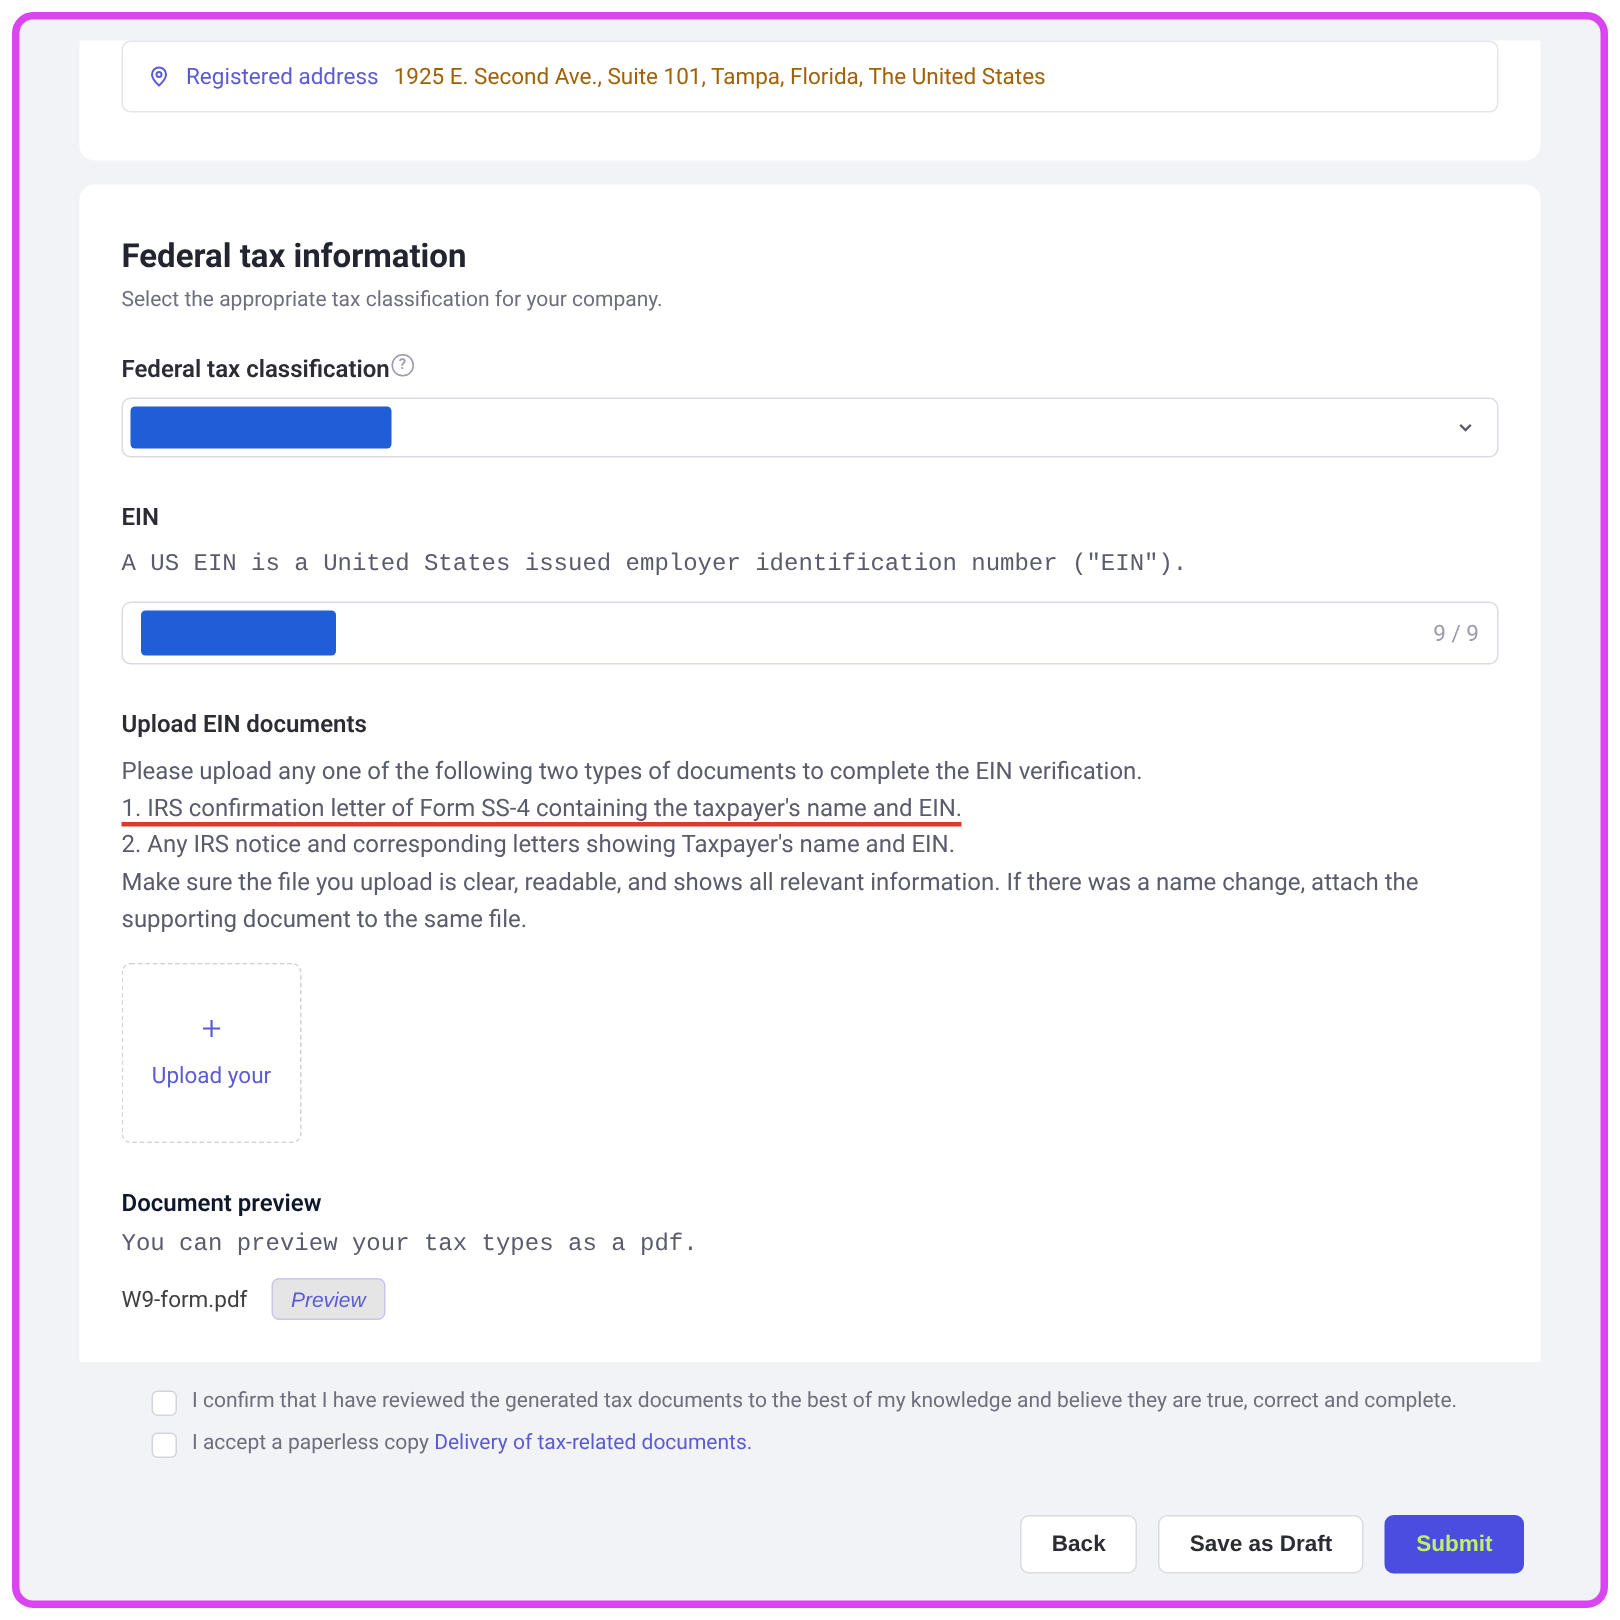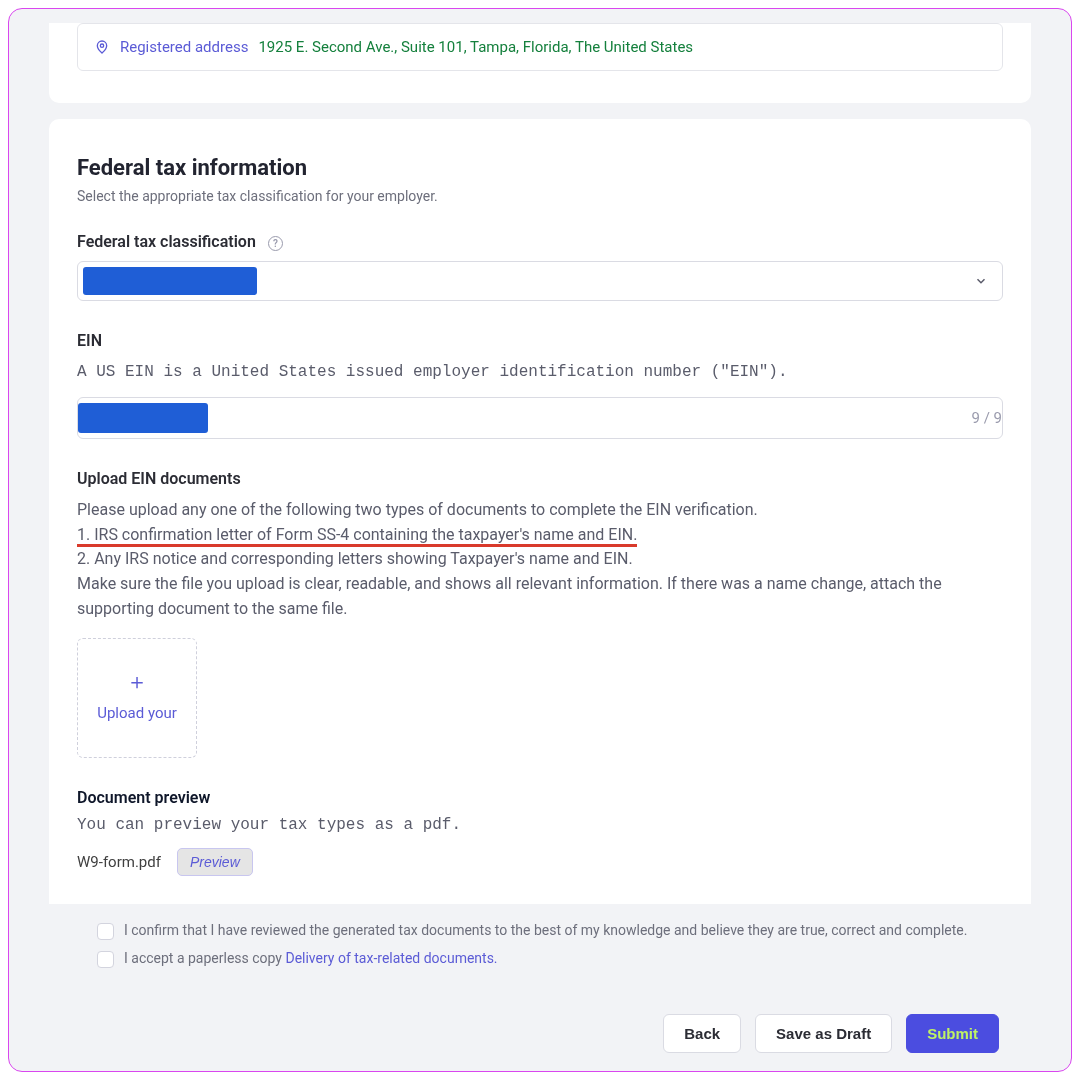--- a/index.html
+++ b/index.html
@@ -13,21 +13,21 @@
   .outer {
     width: 1080px;
     height: 1080px;
     background: #fff;
     padding: 8px;
     border-radius: 18px;
   }
   .frame {
     width: 100%;
     height: 100%;
-    border: 1px solid #d946ef;
+    border: 5px solid #d946ef;
     border-radius: 14px;
     background: #f2f3f6;
     position: relative;
     overflow: hidden;
   }
   .card-top {
     background: #fff;
     margin: 0 40px;
     border-radius: 0 0 10px 10px;
     padding: 0 28px 32px 28px;
@@ -44,21 +44,21 @@
   .pin-icon {
     width: 16px; height: 16px;
     color: #5b5bd6;
     flex: none;
   }
   .addr-label {
     color: #5b5bd6;
     font-size: 15px;
   }
   .addr-value {
-    color: #15803d;
+    color: #a16207;
     font-size: 15px;
   }
 
   .card-main {
     background: #fff;
     margin: 16px 40px 0 40px;
     border-radius: 10px 10px 0 0;
     padding: 36px 28px 28px 28px;
   }
   .section-title {
@@ -71,22 +71,22 @@
     font-size: 14px;
     color: #6d6f7c;
     margin-bottom: 28px;
   }
   .field-label {
     font-size: 16px;
     font-weight: 600;
     color: #2b2c34;
     margin-bottom: 10px;
     display: flex;
-    align-items: flex-end;
-    gap: 12px;
+    align-items: flex-start;
+    gap: 1px;
   }
   .help-icon {
     width: 15px; height: 15px;
     border: 1.4px solid #9a9bad;
     border-radius: 50%;
     display: inline-flex;
     align-items: center;
     justify-content: center;
     font-size: 10px;
     color: #9a9bad;
@@ -121,21 +121,21 @@
     font-family: Liberation Mono, monospace;
   }
   .input-shell {
     border: 1px solid #dadbe3;
     border-radius: 6px;
     height: 42px;
     position: relative;
     margin-bottom: 30px;
     display: flex;
     align-items: center;
-    padding: 5px 0;
+    padding: 5px 12px;
   }
   .char-count {
     margin-left: auto;
     color: #9a9bad;
     font-size: 15px;
   }
   .upload-section .part {
     font-size: 16px;
     color: #5a5c6b;
     line-height: 1.55;
@@ -217,21 +217,21 @@
     flex: none;
     cursor: pointer;
     background: #fff;
     margin-top: 1px;
   }
   .link { color: #5b5bd6; cursor: pointer; }
 
   .footer {
     position: absolute;
     bottom: 18px;
-    right: 72px;
+    right: 51px;
     display: flex;
     gap: 14px;
   }
   .btn {
     border-radius: 6px;
     padding: 10px 20px;
     font-size: 15px;
     font-weight: 600;
     cursor: pointer;
   }
@@ -258,21 +258,21 @@
           <path d="M12 21s-7-6.3-7-11a7 7 0 1 1 14 0c0 4.7-7 11-7 11z"></path>
             <circle cx="12" cy="10" r="2.5"></circle>
         </svg>
         <span class="addr-label">Registered address</span>
         <span class="addr-value">1925 E. Second Ave., Suite 101, Tampa, Florida, The United States</span>
       </div>
     </div>
 
     <div class="card-main">
       <div class="section-title">Federal tax information</div>
-      <div class="section-sub">Select the appropriate tax classification for your employer.</div>
+      <div class="section-sub">Select the appropriate tax classification for your company.</div>
 
       <div class="field-label">
         <span>Federal tax classification</span>
         <span class="help-icon">?</span>
       </div>
       <div class="select-shell">
         <div class="blue-blob" style="width:174px"></div>
         <svg class="chevron-down" width="14" height="14" viewBox="0 0 24 24" fill="none" stroke="currentColor" stroke-width="2.5">
           <polyline points="6 9 12 15 18 9"></polyline>
         </svg>

